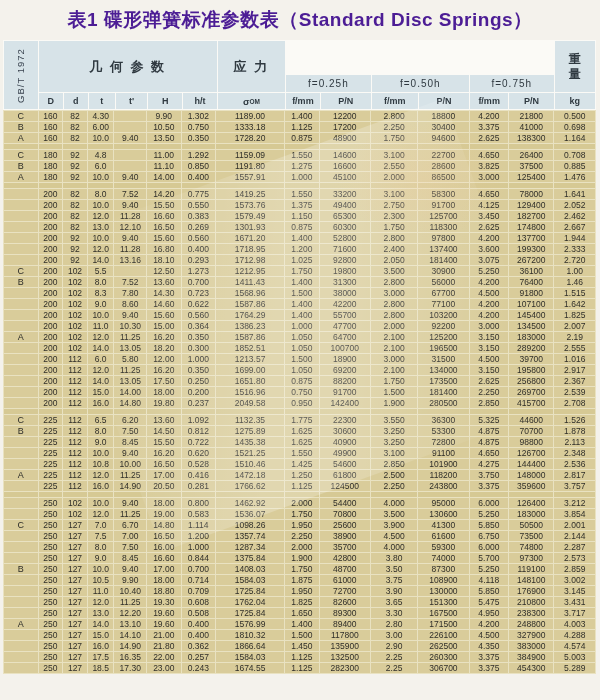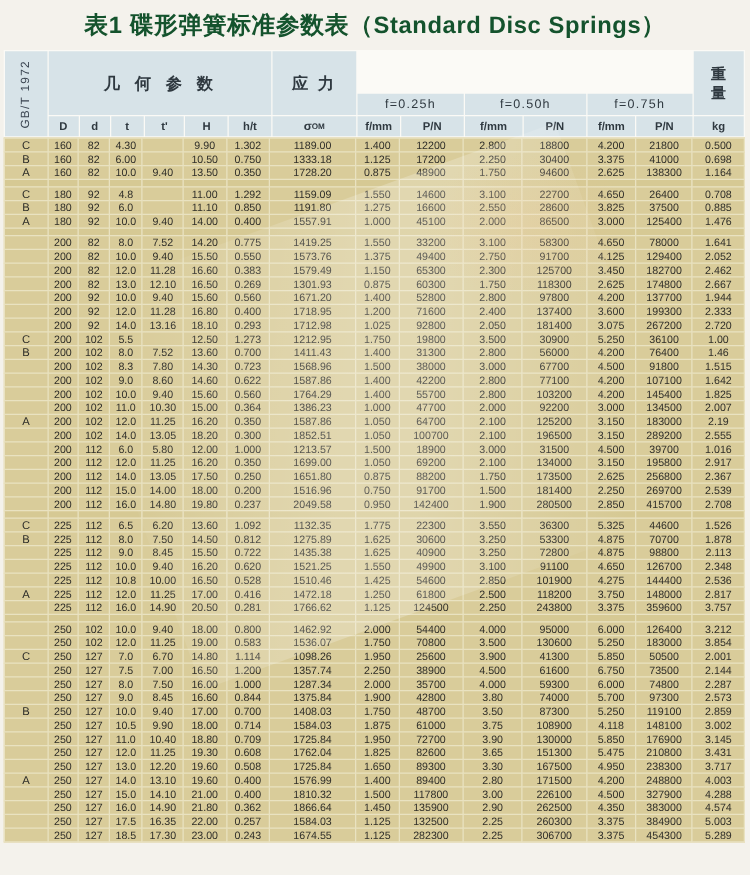--- a/index.html
+++ b/index.html
@@ -10,21 +10,21 @@
     font-family:"Liberation Sans","DejaVu Sans",sans-serif;
     overflow:hidden;
     box-sizing:border-box;
   }
   
   .titlebar{
     height:40px;
     display:flex;align-items:center;justify-content:center;
   }
   .title-text{
-    color:#14532d;
+    color:#4c1d95;
     font-size:19px;
     font-weight:bold;
     letter-spacing:0.5px;
     white-space:nowrap;
   }
   
   .sheet{
     position:relative;
     margin:0 4px 0 3px;
   }
@@ -45,21 +45,21 @@
     overflow:hidden;
   }
   .gbt{grid-area:1/1/4/2;}
   .vert{
     transform:rotate(-90deg);
     white-space:nowrap;
     font-size:9.5px;
     letter-spacing:1px;
     color:#3a4450;
   }
-  .geo{grid-area:1/2/3/8;font-family:Liberation Mono, monospace;}
+  .geo{grid-area:1/2/3/8;}
   .stress{grid-area:1/8/3/9;text-align:center;}
   .mech{grid-area:1/9/2/15;}
   .weight{grid-area:1/15/3/16;flex-direction:column;line-height:15px;}
   .group{font-size:13px;font-weight:bold;letter-spacing:2px;}
   .weight span{font-size:12px;font-weight:bold;display:block;}
   .lvl{font-size:10px;font-weight:normal;letter-spacing:1px;}
   .l1{grid-area:2/9/3/11;}
   .l2{grid-area:2/11/3/13;}
   .l3{grid-area:2/13/3/15;}
   .unit{font-size:9px;font-weight:bold;}

